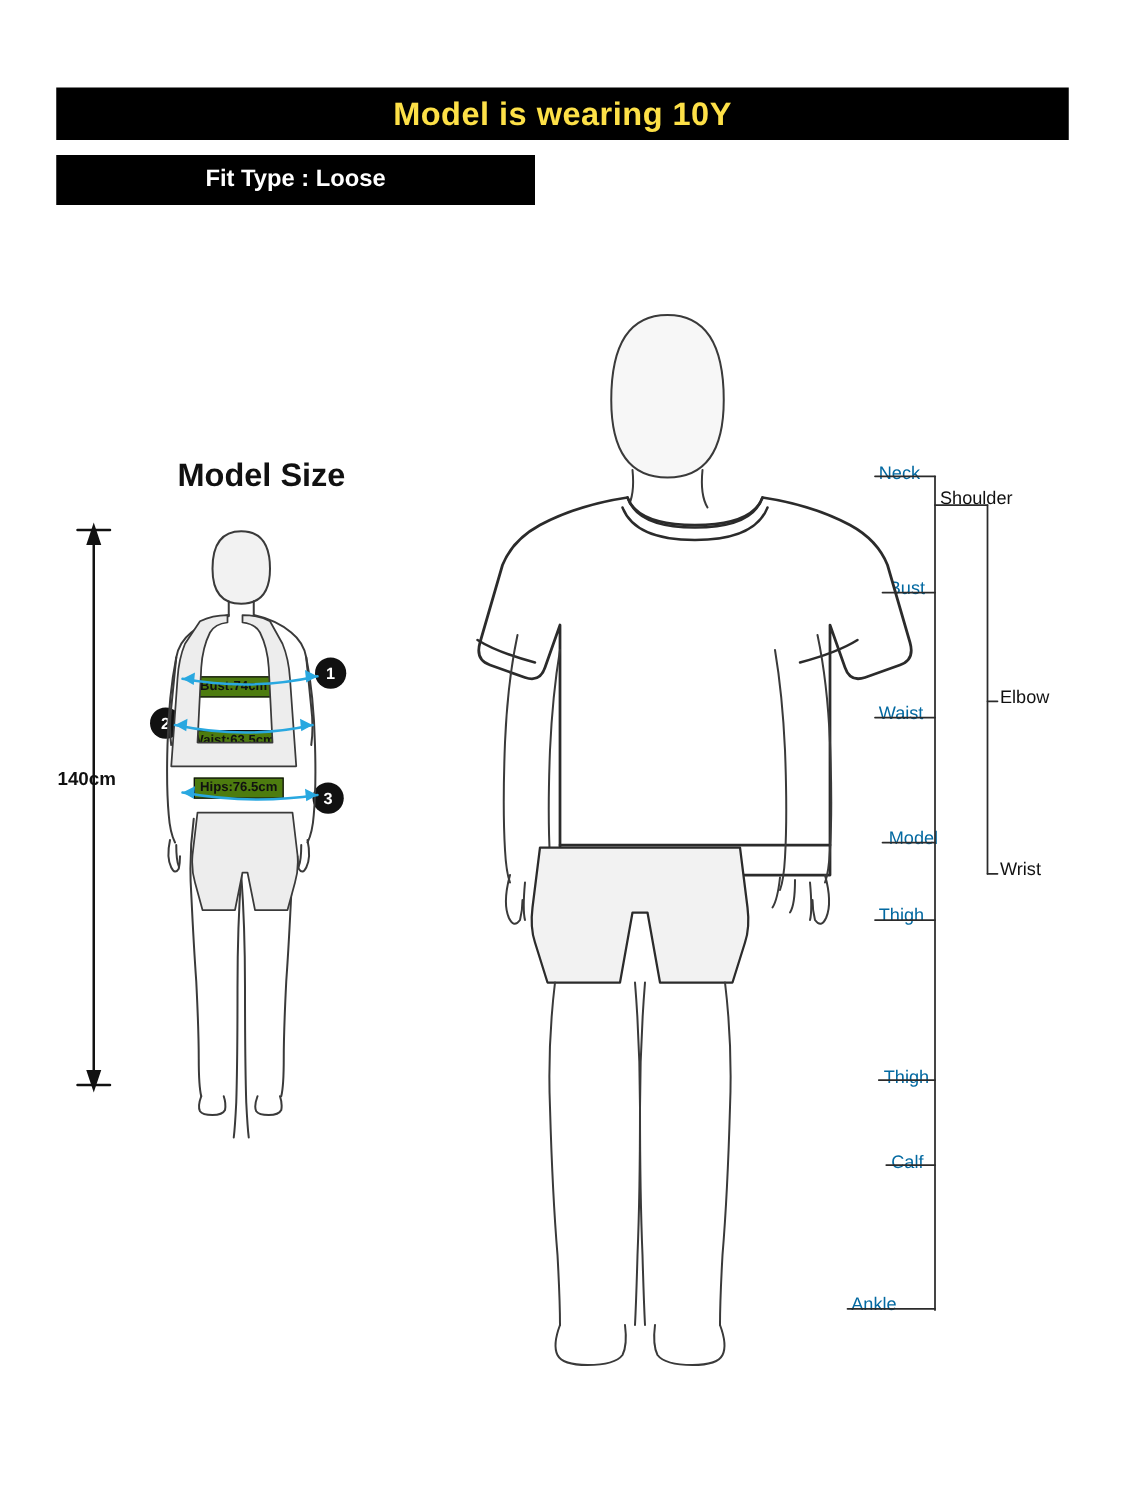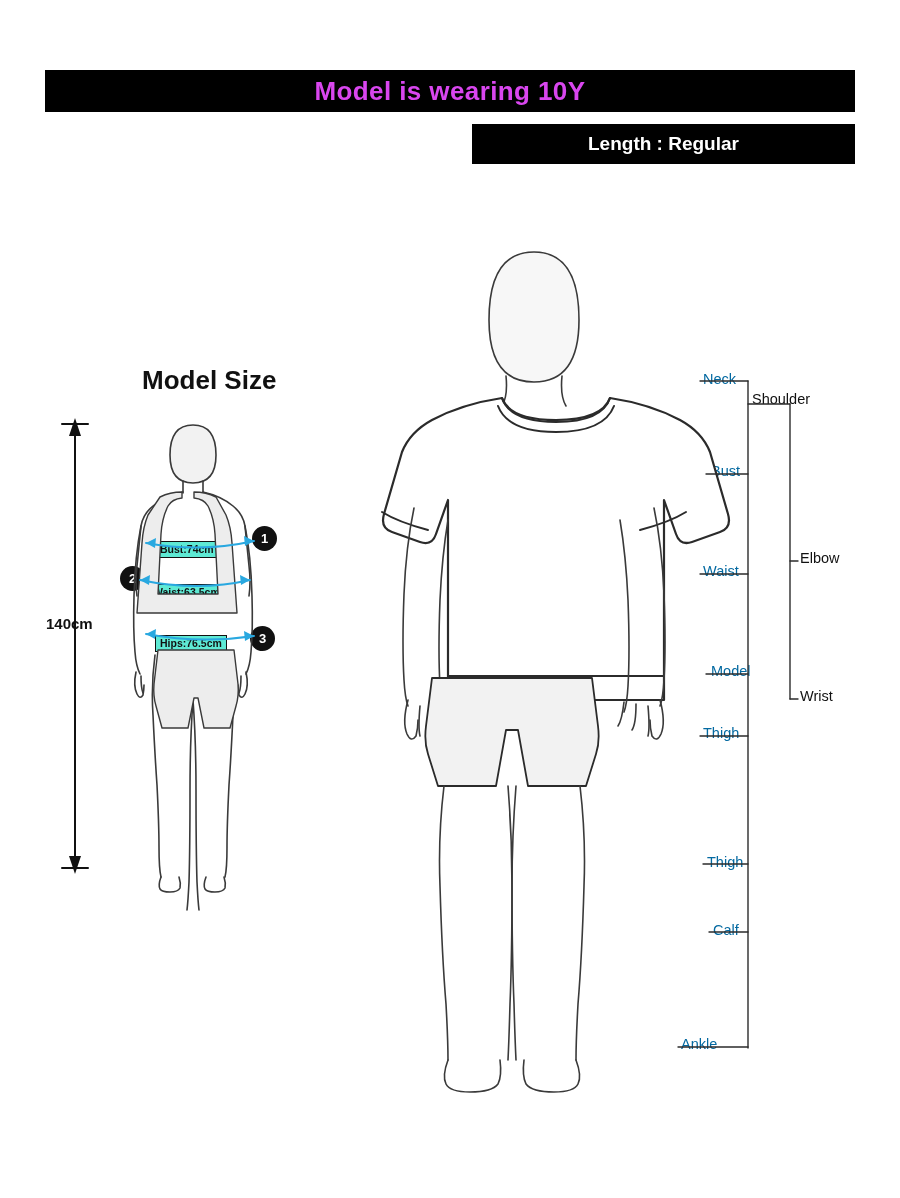--- a/index.html
+++ b/index.html
@@ -23,21 +23,21 @@
   }
 
   
   .banner-main {
     position: absolute;
     left: 45px;
     top: 70px;
     width: 810px;
     height: 42px;
     background: #000;
-    color: #d946ef;
+    color: #fde047;
     display: flex;
     align-items: center;
     justify-content: center;
     font-size: 26px;
     font-weight: bold;
     letter-spacing: 0.4px;
   }
   .banner-left {
     position: absolute;
     left: 45px;
@@ -83,32 +83,32 @@
     left: 46px;
     top: 615px;
     font-size: 15px;
     font-weight: bold;
     color: #111;
   }
 
   
   .chip {
     position: absolute;
-    background: #5eead4;
+    background: #4d7c0f;
     border: 1px solid #111;
     font-size: 10.5px;
     font-weight: bold;
     color: #111;
     padding: 1px 4px;
     white-space: nowrap;
     line-height: 13px;
   }
   .chip-bust  { left: 155px; top: 541px; }
   .chip-waist { left: 148px; top: 584px; }
-  .chip-hips  { left: 155px; top: 635px; }
+  .chip-hips  { left: 155px; top: 622px; }
 
   .bullet {
     position: absolute;
     width: 25px;
     height: 25px;
     border-radius: 50%;
     background: #111;
     color: #fff;
     font-size: 13px;
     font-weight: bold;
@@ -142,21 +142,21 @@
     height: 1198px;
     pointer-events: none;
   }
 </style>
 </head>
 <body>
 
 <div class="page">
 
   <div class="banner-main">Model is wearing 10Y</div>
-  <div class="banner-right">Length : Regular</div>
+  <div class="banner-left">Fit Type : Loose</div>
 
   <div class="model-size-title">Model Size</div>
   <div class="height-label">140cm</div>
 
   <div class="chip chip-bust">Bust:74cm</div>
   <div class="chip chip-waist">Waist:63.5cm</div>
   <div class="chip chip-hips">Hips:76.5cm</div>
 
   <div class="bullet bullet-1">1</div>
   <div class="bullet bullet-2">2</div>

